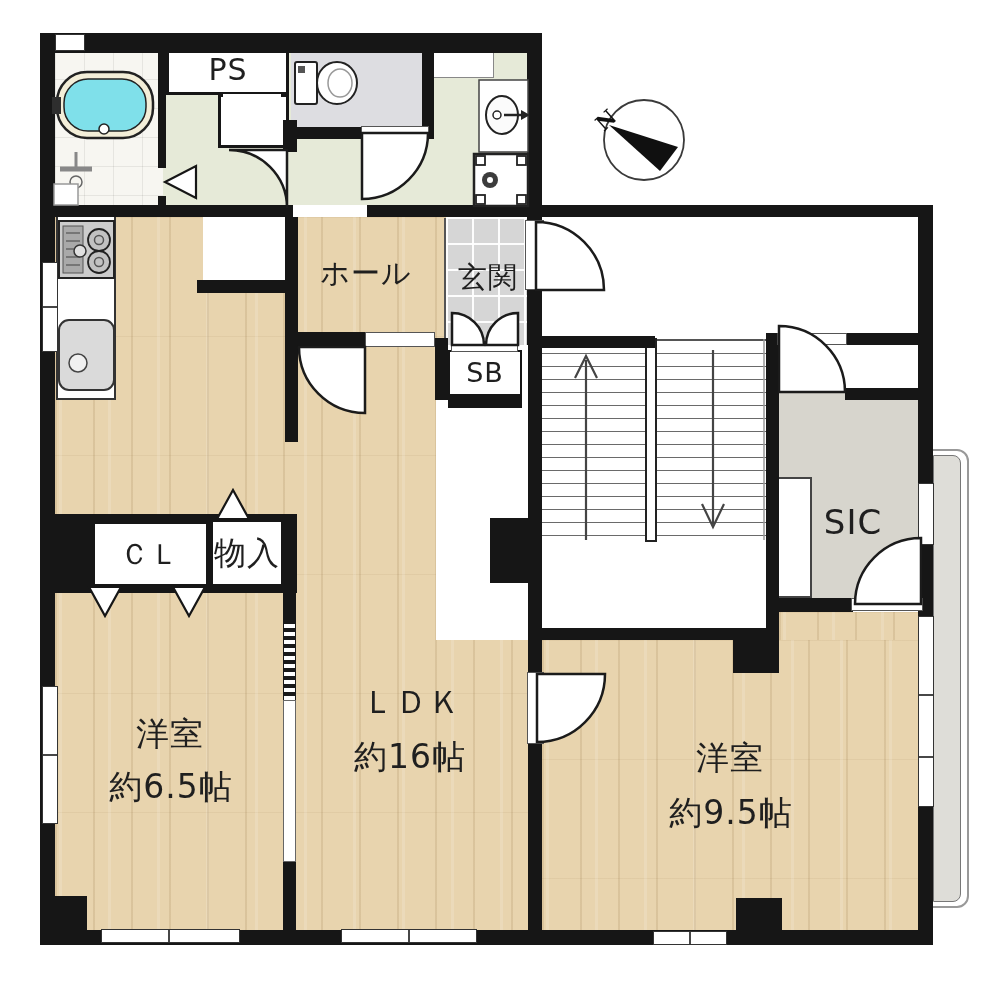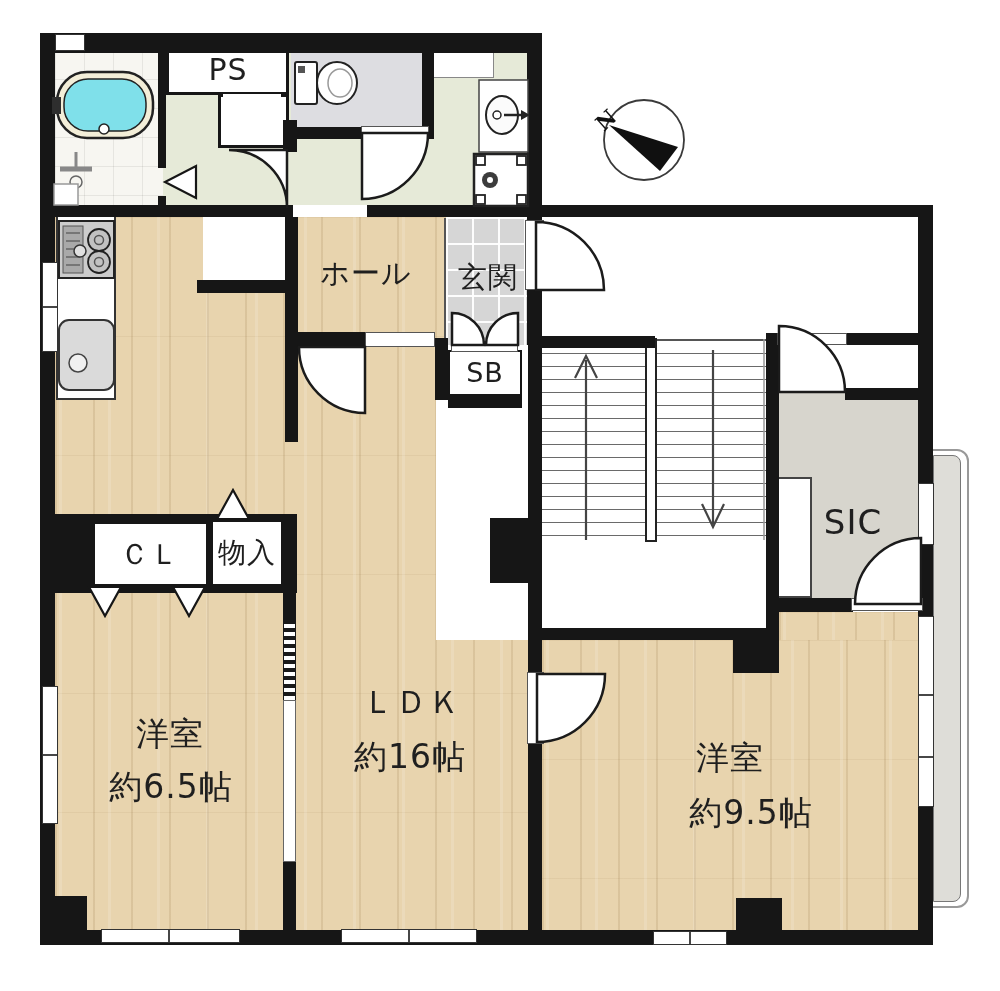--- a/index.html
+++ b/index.html
@@ -217,21 +217,21 @@
 
     <path d="M764,339 L764,540" stroke="#999" stroke-width="1.5"></path>
   </svg>
 
   <div class="lbl" style="left:228px;top:70px;font-size:30px;">PS</div>
   <div class="lbl" style="left:366px;top:275px;font-size:29px;font-family:Liberation Mono, monospace;">ホール</div>
   <div class="lbl" style="left:488px;top:277px;font-size:29px;">玄関</div>
   <div class="lbl" style="left:485px;top:372px;font-size:27px;">SB</div>
   <div class="lbl" style="left:853px;top:522px;font-size:34px;">SIC</div>
   <div class="lbl" style="left:150px;top:554px;font-size:29px;">ＣＬ</div>
-  <div class="lbl" style="left:247px;top:553px;font-size:28px;">物入</div>
+  <div class="lbl" style="left:247px;top:553px;font-size:32px;">物入</div>
   <div class="lbl" style="left:170px;top:733px;font-size:33px;">洋室</div>
   <div class="lbl" style="left:171px;top:786px;font-size:33px;">約6.5帖</div>
   <div class="lbl" style="left:412px;top:702px;font-size:32px;">ＬＤＫ</div>
   <div class="lbl" style="left:410px;top:756px;font-size:33px;">約16帖</div>
   <div class="lbl" style="left:730px;top:757px;font-size:33px;">洋室</div>
-  <div class="lbl" style="left:731px;top:812px;font-size:33px;margin-left:20px;">約9.5帖</div>
+  <div class="lbl" style="left:731px;top:812px;font-size:33px;">約9.5帖</div>
 
 </div>
 
 </body></html>

